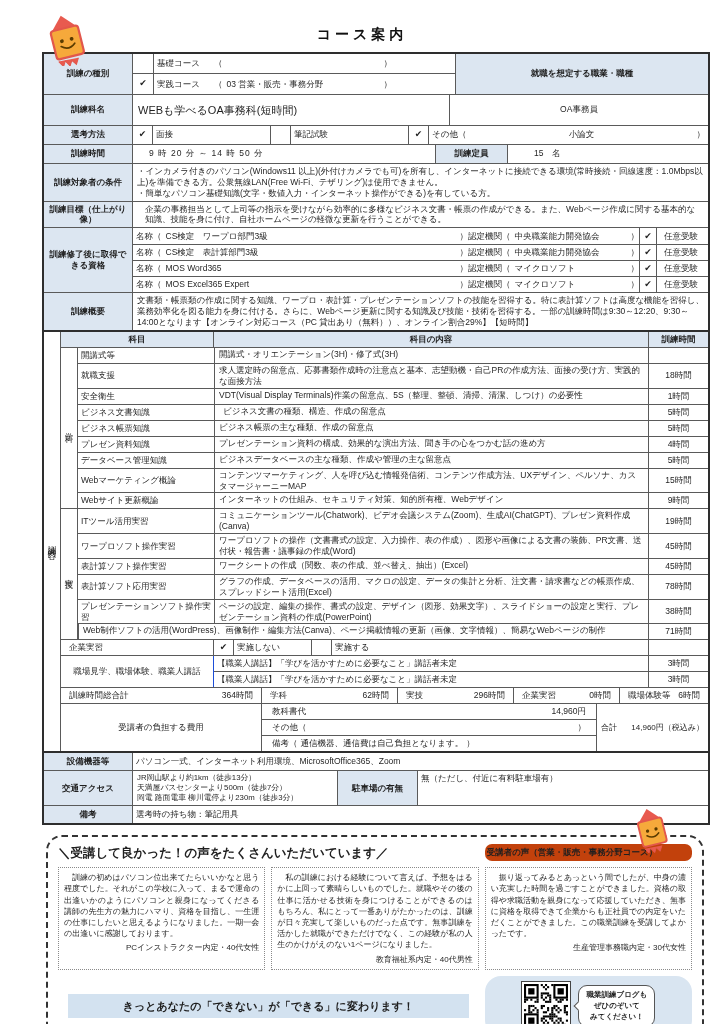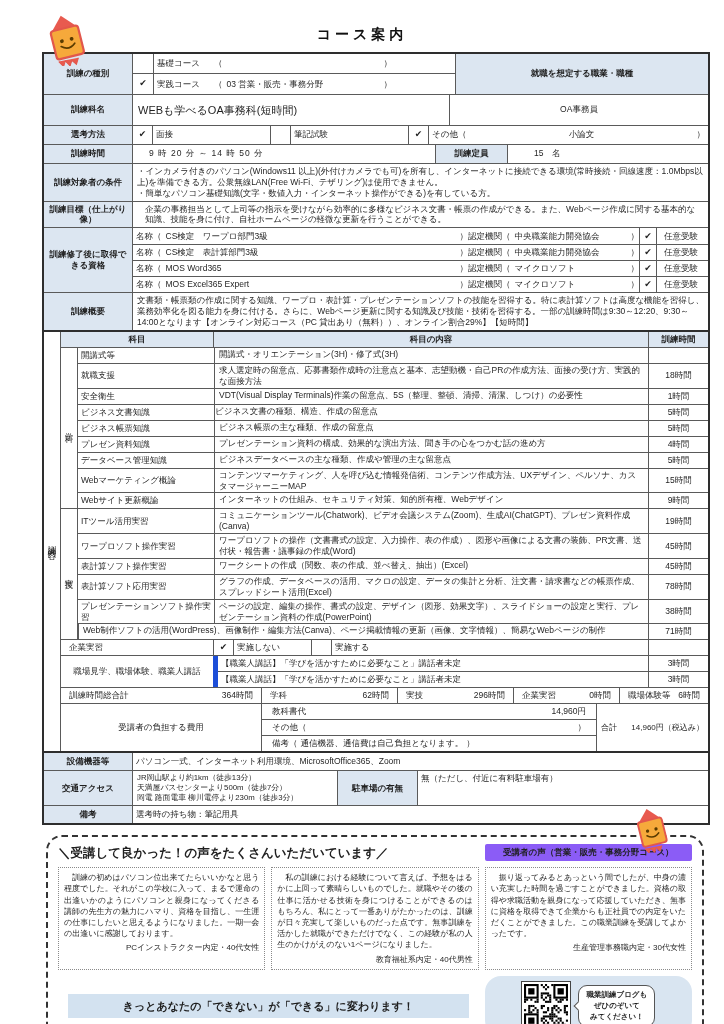--- a/index.html
+++ b/index.html
@@ -22,21 +22,21 @@
   .sname{width:136px;flex:none}
   .qrow{display:flex;align-items:center;min-height:16px;padding:0 3px}
   .pgroup{display:flex;align-items:center}
   .pval{flex:1;text-align:center;min-width:0}
   .qchk{width:18px;flex:none;display:flex;justify-content:center;border-left:1px solid #5a5a5a;border-right:1px solid #5a5a5a;font-weight:700;font-size:9px;align-self:stretch;align-items:center}
   .srow{display:flex;align-items:stretch}
   .srow .c{min-height:15px}
   .tot{justify-content:space-between;padding:0 8px}
   .voices{border:2px dashed #333;border-radius:16px;margin:10px 20px 0 46px;padding:7px 10px 9px;position:relative;display:grid;grid-template-columns:1fr 1fr 1fr;gap:6px;background:#fff}
   .headline{grid-column:1/3;font-size:12.5px;font-weight:700;align-self:center;white-space:nowrap}
-  .subheader{background:#8b5cf6;font-weight:700;font-size:8.5px;text-align:center;align-self:center;padding:3px 2px;border-radius:2px}
+  .subheader{background:#c2410c;font-weight:700;font-size:8.5px;align-self:center;padding:3px 2px;border-radius:7px}
   .tbox{border:1.5px dotted #8a8a8a;padding:4px 5px;font-size:8px;line-height:1.4;text-align:justify;background:#fff}
   .sig{text-align:right;margin-top:3px}
   .footerbar{grid-column:1/3;background:#d3e2f0;font-size:11px;font-weight:700;text-align:center;padding:5px 4px;align-self:center;margin:0 10px}
   .qrpanel{background:#d9e5f1;border-radius:16px;display:flex;align-items:center;justify-content:center;gap:7px;padding:5px 4px}
   .qrbox{background:#fff;border:1px solid #444;padding:2px;line-height:0}
   .bubble{background:#fff;border:1.2px solid #555;border-radius:9px;padding:3px 7px;font-size:7.5px;font-weight:700;text-align:center;position:relative;line-height:1.5}
   .bubble .tail{position:absolute;left:-4px;top:50%;width:7px;height:7px;background:#fff;border-left:1.2px solid #555;border-bottom:1.2px solid #555;transform:translateY(-50%) rotate(45deg)}
   .mascot-top{position:absolute;left:44px;top:14px}
   .mascot-voices{position:absolute;right:30px;top:-30px}
   .coursename{font-size:11px;font-weight:400;padding-left:5px}
@@ -222,21 +222,21 @@
                 <div class="c grow" style="display:block;padding:1px 4px">求人選定時の留意点、応募書類作成時の注意点と基本、志望動機・自己PRの作成方法、面接の受け方、実践的な面接方法</div>
                 <div class="c hours">18時間</div>
               </div>
               <div class="srow bt">
                 <div class="c sname" style="border-left:none">安全衛生</div>
                 <div class="c grow" style="display:block;padding:1px 4px">VDT(Visual Display Terminals)作業の留意点、5S（整理、整頓、清掃、清潔、しつけ）の必要性</div>
                 <div class="c hours">1時間</div>
               </div>
               <div class="srow bt">
                 <div class="c sname" style="border-left:none">ビジネス文書知識</div>
-                <div class="c grow" style="display:block;padding:1px 0">ビジネス文書の種類、構造、作成の留意点</div>
+                <div class="c grow" style="display:block;padding:1px 8px">ビジネス文書の種類、構造、作成の留意点</div>
                 <div class="c hours">5時間</div>
               </div>
               <div class="srow bt">
                 <div class="c sname" style="border-left:none">ビジネス帳票知識</div>
                 <div class="c grow" style="display:block;padding:1px 4px">ビジネス帳票の主な種類、作成の留意点</div>
                 <div class="c hours">5時間</div>
               </div>
               <div class="srow bt">
                 <div class="c sname" style="border-left:none">プレゼン資料知識</div>
                 <div class="c grow" style="display:block;padding:1px 4px">プレゼンテーション資料の構成、効果的な演出方法、聞き手の心をつかむ話の進め方</div>
@@ -299,21 +299,21 @@
         <div class="c" style="width:152px;flex:none;padding-left:8px">企業実習</div>
         <div class="c chk">✔</div>
         <div class="c" style="width:78px;flex:none">実施しない</div>
         <div class="c chk"></div>
         <div class="c grow">実施する</div>
         <div class="c hours"></div>
       </div>
 
       <div class="r bt">
         <div class="c" style="width:152px;flex:none;justify-content:center;text-align:center">職場見学、職場体験、職業人講話</div>
-        <div class="col grow" id="visit-rows" style="border-left:5px solid #1d4ed8">
+        <div class="col grow" id="visit-rows" style="border-left:1px solid #1d4ed8">
             <div class="srow" style="flex:1">
               <div class="c grow" style="border-left:none">【職業人講話】「学びを活かすために必要なこと」講話者未定</div>
               <div class="c hours">3時間</div>
             </div>
             <div class="srow bt" style="flex:1">
               <div class="c grow" style="border-left:none">【職業人講話】「学びを活かすために必要なこと」講話者未定</div>
               <div class="c hours">3時間</div>
             </div>
           </div>
       </div>

